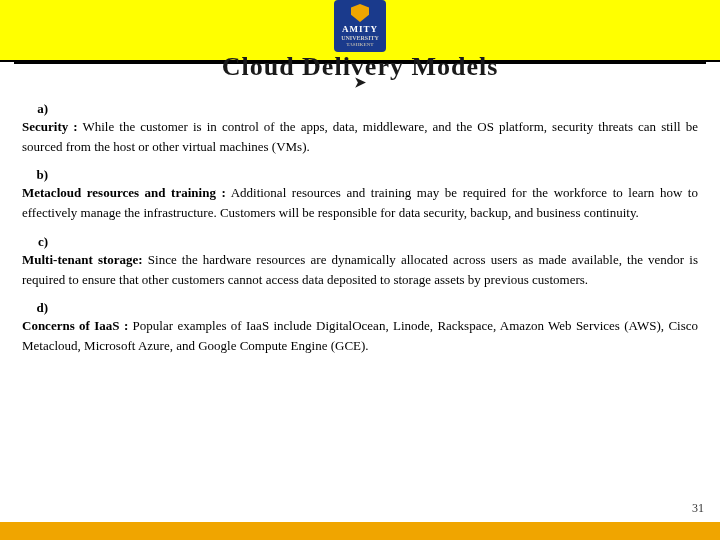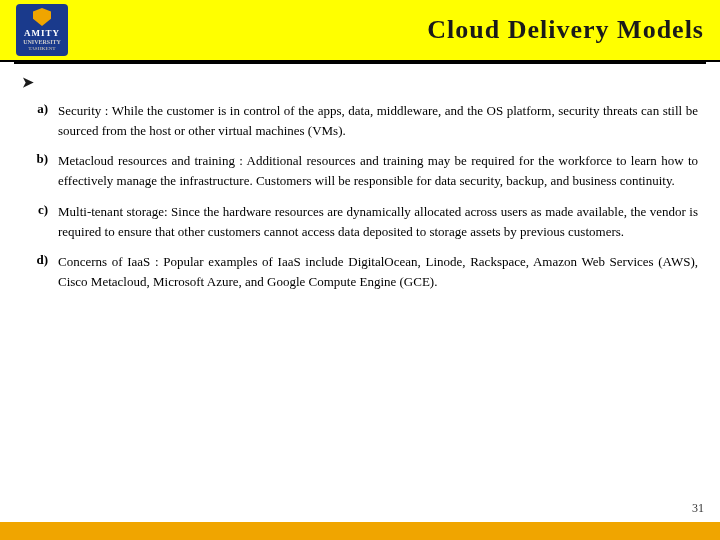--- a/index.html
+++ b/index.html
@@ -1,15 +1,15 @@
 <!DOCTYPE html>
 <html><head>
   <meta charset="utf-8">
   <style>
-    * { margin: 0; padding: 0; box-sizing: border-box; }
+    * { margin: 0; padding: 0; box-sizing: border-box; flex-direction: column; }
     body {
       width: 720px;
       height: 540px;
       background: #ffffff;
       font-family: 'Times New Roman', Times, serif;
       font-size: 13px;
       overflow: hidden;
       position: relative;
     }
 
@@ -110,21 +110,21 @@
       margin-right: 10px;
       flex-shrink: 0;
     }
     .item-content {
       font-size: 13px;
       text-align: justify;
       line-height: 1.55;
       flex: 1;
     }
     .item-content strong, .item-content b {
-      font-weight: normal;
+      font-weight: bold;
     }
 
     
     .footer {
       position: absolute;
       bottom: 0;
       left: 0;
       right: 0;
       height: 18px;
       background: #f0a500;

